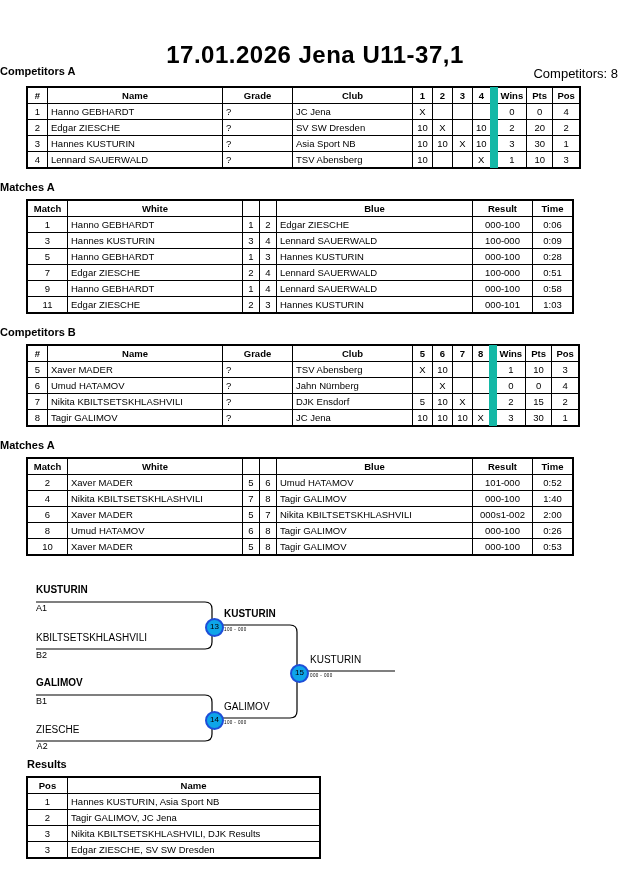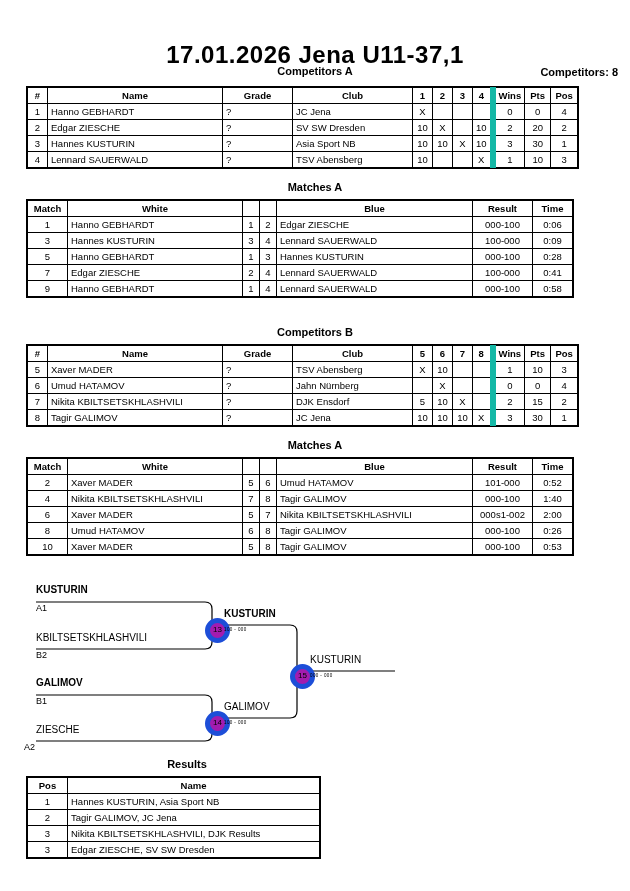--- a/index.html
+++ b/index.html
@@ -24,30 +24,29 @@
     width: 630px;
     text-align: center;
     font-size: 24px;
     font-weight: bold;
     letter-spacing: 0.5px;
   }
   .section-title {
     position: absolute;
     width: 630px;
     left: 0;
-    text-align: center;
     font-size: 11px;
     font-weight: bold;
   }
   #competitors-count {
     position: absolute;
     top: 66px;
     right: 12px;
-    font-size: 11px;
-    font-weight: bold;
+    font-size: 13px;
+    font-weight: normal;
   }
 
   
   table.grid {
     position: absolute;
     border-collapse: collapse;
     font-size: 9.5px;
     background: #fff;
   }
   table.grid th, table.grid td {
@@ -76,21 +75,21 @@
   .comp-table { }
   .comp-table col.c-num    { width: 20px; }
   .comp-table col.c-name   { width: 175px; }
   .comp-table col.c-grade  { width: 70px; }
   .comp-table col.c-club   { width: 120px; }
   .comp-table col.c-score  { width: 20px; }
   .comp-table col.c-wins   { width: 29px; }
   .comp-table col.c-pts    { width: 26px; }
   .comp-table col.c-pos    { width: 27px; }
   .comp-table td.sep-left,
-  .comp-table th.sep-left { border-left: 6px solid #14b8a6; }
+  .comp-table th.sep-left { border-left: 8px solid #14b8a6; }
 
   
   .match-table col.m-match { width: 40px; }
   .match-table col.m-white { width: 175px; }
   .match-table col.m-n1    { width: 17px; }
   .match-table col.m-n2    { width: 17px; }
   .match-table col.m-blue  { width: 196px; }
   .match-table col.m-res   { width: 60px; }
   .match-table col.m-time  { width: 40px; }
 
@@ -123,23 +122,23 @@
     position: absolute;
     font-size: 4.5px;
     letter-spacing: 0.4px;
     white-space: nowrap;
     color: #000;
   }
   .bk-node {
     position: absolute;
     width: 15px;
     height: 15px;
-    border: 5px solid #1d4ed8;
+    border: 2px solid #1d4ed8;
     border-radius: 50%;
-    background: #a21caf;
+    background: #0ea5e9;
     font-size: 8px;
     line-height: 14px;
     text-align: center;
     font-weight: normal;
   }
 </style>
 </head>
 <body>
 
 <div id="doc-title">17.01.2026  Jena   U11-37,1</div>
@@ -282,30 +281,39 @@
       <td class="c">000-100</td>
       <td class="c">0:28</td>
     </tr>
     <tr>
       <td class="c">7</td>
       <td class="l b">Edgar ZIESCHE</td>
       <td class="c">2</td>
       <td class="c">4</td>
       <td class="l">Lennard SAUERWALD</td>
       <td class="c">100-000</td>
-      <td class="c">0:41</td>
+      <td class="c">0:51</td>
     </tr>
     <tr>
       <td class="c">9</td>
       <td class="l">Hanno GEBHARDT</td>
       <td class="c">1</td>
       <td class="c">4</td>
       <td class="l b">Lennard SAUERWALD</td>
       <td class="c">000-100</td>
       <td class="c">0:58</td>
+    </tr>
+    <tr>
+      <td class="c">11</td>
+      <td class="l">Edgar ZIESCHE</td>
+      <td class="c">2</td>
+      <td class="c">3</td>
+      <td class="l b">Hannes KUSTURIN</td>
+      <td class="c">000-101</td>
+      <td class="c">1:03</td>
     </tr>
   </tbody>
 </table>
 
 <div class="section-title" style="top:326px;">Competitors B</div>
 
 <table class="grid comp-table framed" id="tbl-comp-b" style="left:27px; top:345px;">
   <colgroup>
     <col class="c-num">
       <col class="c-name">
@@ -485,21 +493,21 @@
   <div class="bk-name" style="left:36px; top:6px;">KUSTURIN</div>
   <div class="bk-seed" style="left:36px; top:25px;">A1</div>
 
   <div class="bk-name reg" style="left:36px; top:54px;">KBILTSETSKHLASHVILI</div>
   <div class="bk-seed" style="left:36px; top:72px;">B2</div>
 
   <div class="bk-name" style="left:36px; top:99px;">GALIMOV</div>
   <div class="bk-seed" style="left:36px; top:118px;">B1</div>
 
   <div class="bk-name reg" style="left:36px; top:146px;">ZIESCHE</div>
-  <div class="bk-seed" style="left:24px; top:164px;">A2</div>
+  <div class="bk-seed" style="left:37px; top:164px;font-family:Liberation Mono, monospace;">A2</div>
 
   <div class="bk-node" style="left:205px; top:40px;">13</div>
   <div class="bk-name" style="left:224px; top:30px;">KUSTURIN</div>
   <div class="bk-score" style="left:224px; top:49px;">100 - 000</div>
 
   <div class="bk-node" style="left:205px; top:133px;">14</div>
   <div class="bk-name reg" style="left:224px; top:123px;">GALIMOV</div>
   <div class="bk-score" style="left:224px; top:142px;">100 - 000</div>
 
   <div class="bk-node" style="left:290px; top:86px;">15</div>

